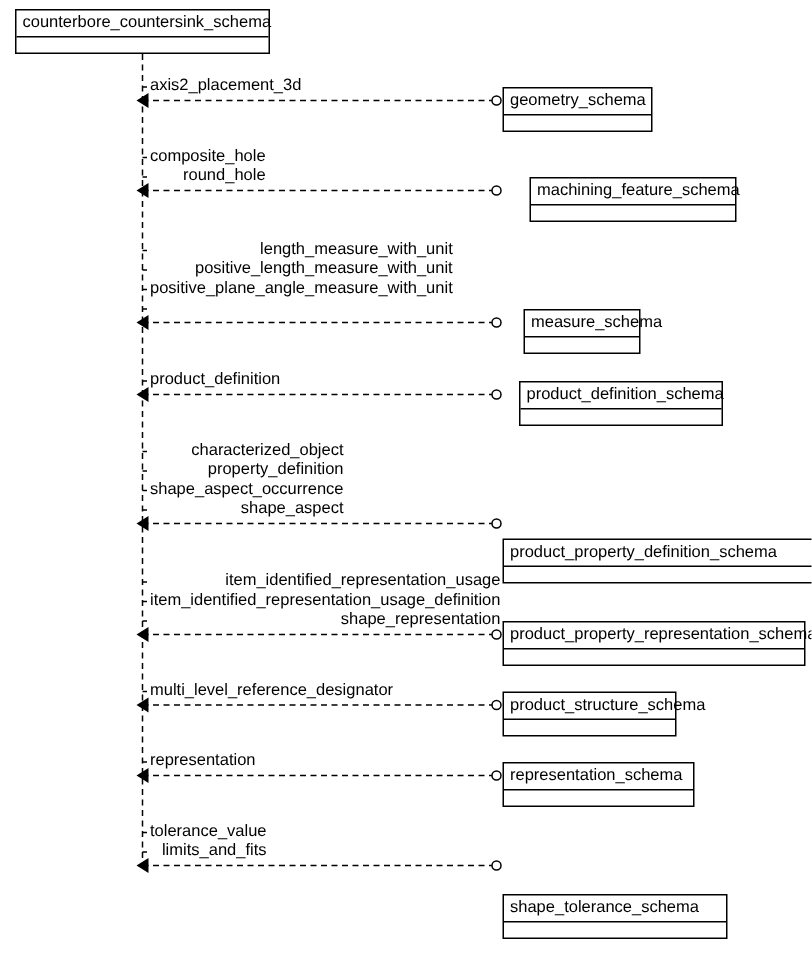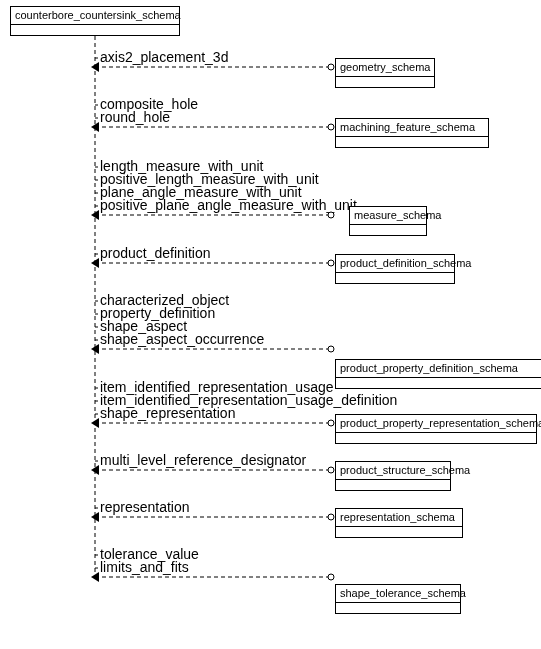--- a/index.html
+++ b/index.html
@@ -55,23 +55,24 @@
   .target-divider {
     position: absolute;
     left: 0;
     right: 0;
     top: 17px;
     border-top: 1px solid #000;
   }
   .attrs {
     position: absolute;
     left: 100px;
-    font-size: 14px;
+    font-size: 11px;
     line-height: 13px;
     white-space: nowrap;
+    text-align: right;
   }
   svg.connectors {
     position: absolute;
     left: 0;
     top: 0;
     width: 541px;
     height: 649px;
     pointer-events: none;
   }
 </style>
@@ -90,49 +91,48 @@
   </div>
   <div class="box target-box" style="top:58px;left:335px;width:100px">
     <div class="target-label">geometry_schema</div>
     <div class="target-divider"></div>
   </div>
 
   <div class="attrs" style="top:98px">
     <div>composite_hole</div>
     <div>round_hole</div>
   </div>
-  <div class="box target-box" style="top:118px;left:335px;width:154px">
+  <div class="box target-box" style="top:118px;left:353px;width:138px">
     <div class="target-label">machining_feature_schema</div>
     <div class="target-divider"></div>
   </div>
 
   <div class="attrs" style="top:160px">
     <div>length_measure_with_unit</div>
     <div>positive_length_measure_with_unit</div>
-    <div>plane_angle_measure_with_unit</div>
     <div>positive_plane_angle_measure_with_unit</div>
   </div>
   <div class="box target-box" style="top:206px;left:349px;width:78px">
     <div class="target-label">measure_schema</div>
     <div class="target-divider"></div>
   </div>
 
   <div class="attrs" style="top:247px">
     <div>product_definition</div>
   </div>
-  <div class="box target-box" style="top:254px;left:335px;width:120px">
+  <div class="box target-box" style="top:254px;left:346px;width:136px">
     <div class="target-label">product_definition_schema</div>
     <div class="target-divider"></div>
   </div>
 
   <div class="attrs" style="top:294px">
     <div>characterized_object</div>
     <div>property_definition</div>
+    <div>shape_aspect_occurrence</div>
     <div>shape_aspect</div>
-    <div>shape_aspect_occurrence</div>
   </div>
   <div class="box target-box" style="top:359px;left:335px;width:208px">
     <div class="target-label">product_property_definition_schema</div>
     <div class="target-divider"></div>
   </div>
 
   <div class="attrs" style="top:381px">
     <div>item_identified_representation_usage</div>
     <div>item_identified_representation_usage_definition</div>
     <div>shape_representation</div>
@@ -155,21 +155,21 @@
   </div>
   <div class="box target-box" style="top:508px;left:335px;width:128px">
     <div class="target-label">representation_schema</div>
     <div class="target-divider"></div>
   </div>
 
   <div class="attrs" style="top:548px">
     <div>tolerance_value</div>
     <div>limits_and_fits</div>
   </div>
-  <div class="box target-box" style="top:584px;left:335px;width:126px">
+  <div class="box target-box" style="top:596px;left:335px;width:150px">
     <div class="target-label">shape_tolerance_schema</div>
     <div class="target-divider"></div>
   </div>
 
   <svg class="connectors">
       <line x1="95" y1="36" x2="95" y2="577" stroke="#000" stroke-width="1" stroke-dasharray="4,3"></line>
       <line x1="95" y1="58" x2="98" y2="58" stroke="#000" stroke-width="1"></line>
       <line x1="95" y1="67" x2="329" y2="67" stroke="#000" stroke-width="1" stroke-dasharray="4,3"></line>
       <polygon points="91,67 99,62 99,72" fill="#000"></polygon>
       <circle cx="331" cy="67" r="3" fill="#fff" stroke="#000" stroke-width="1"></circle>

